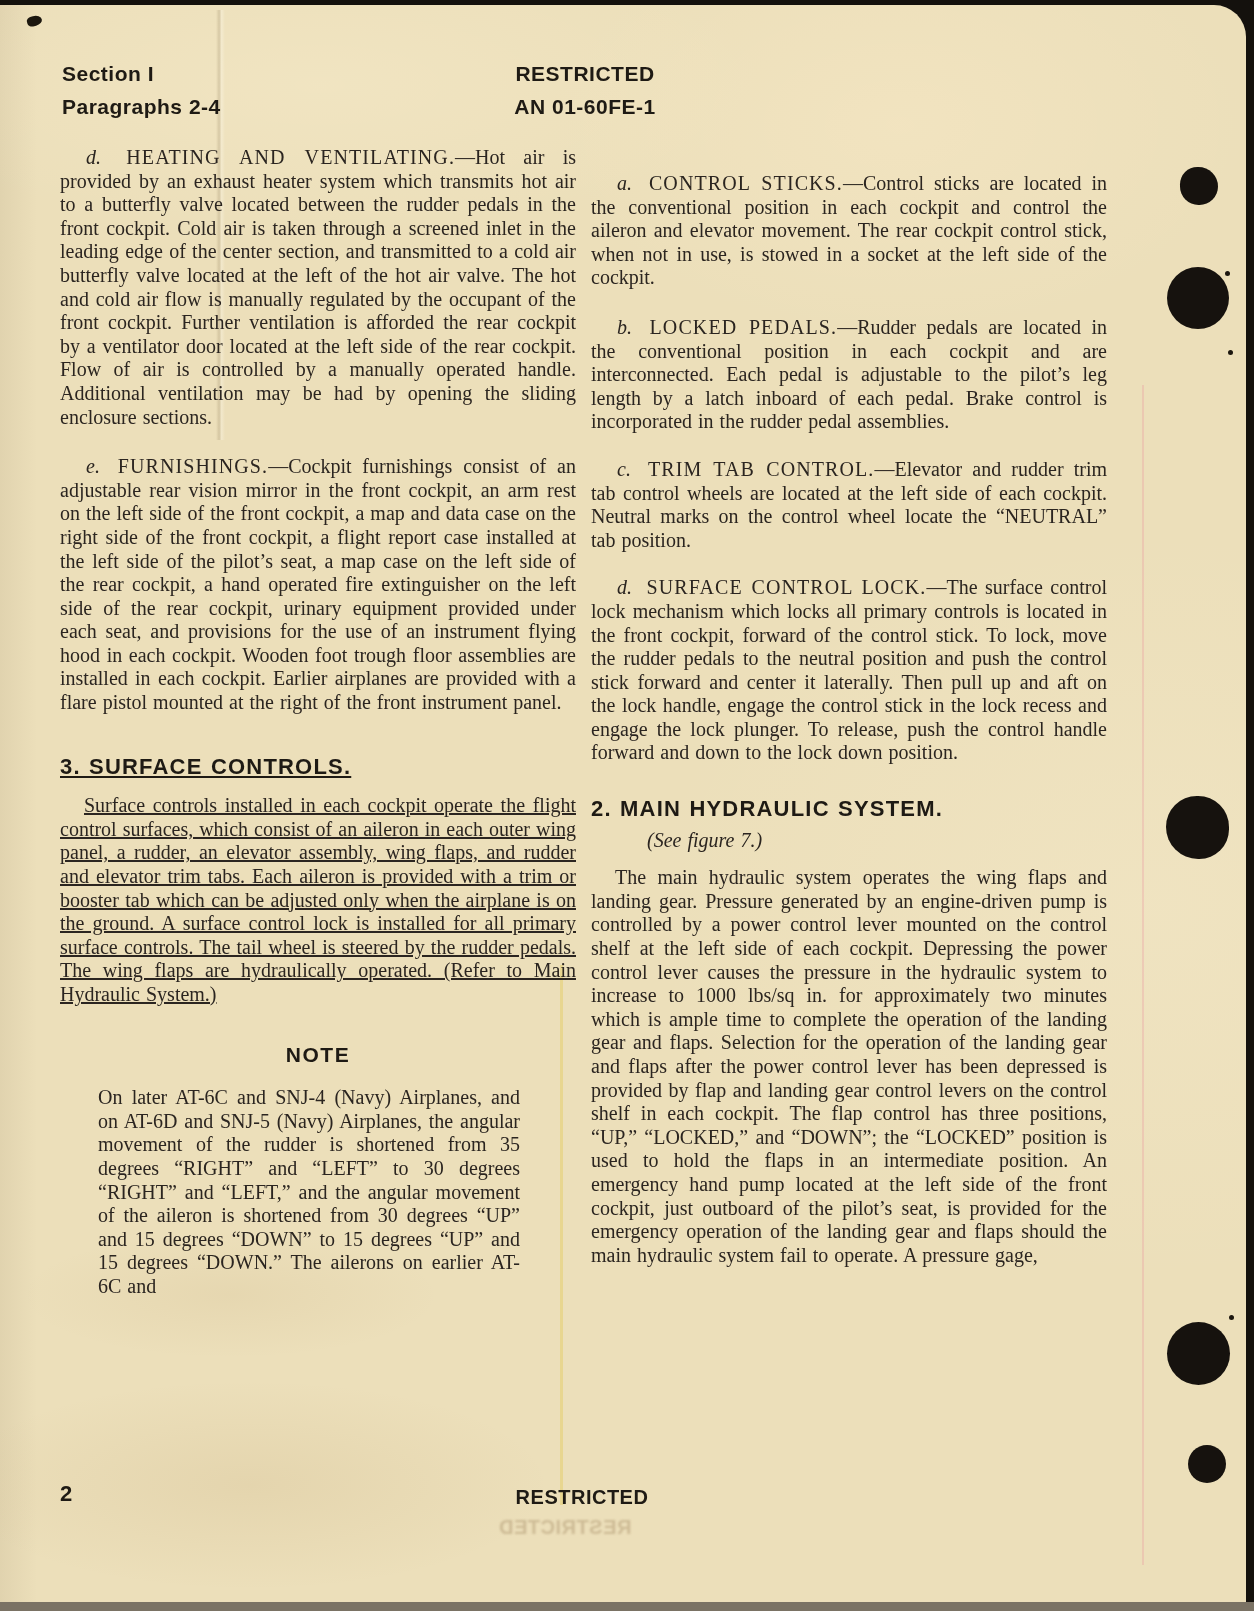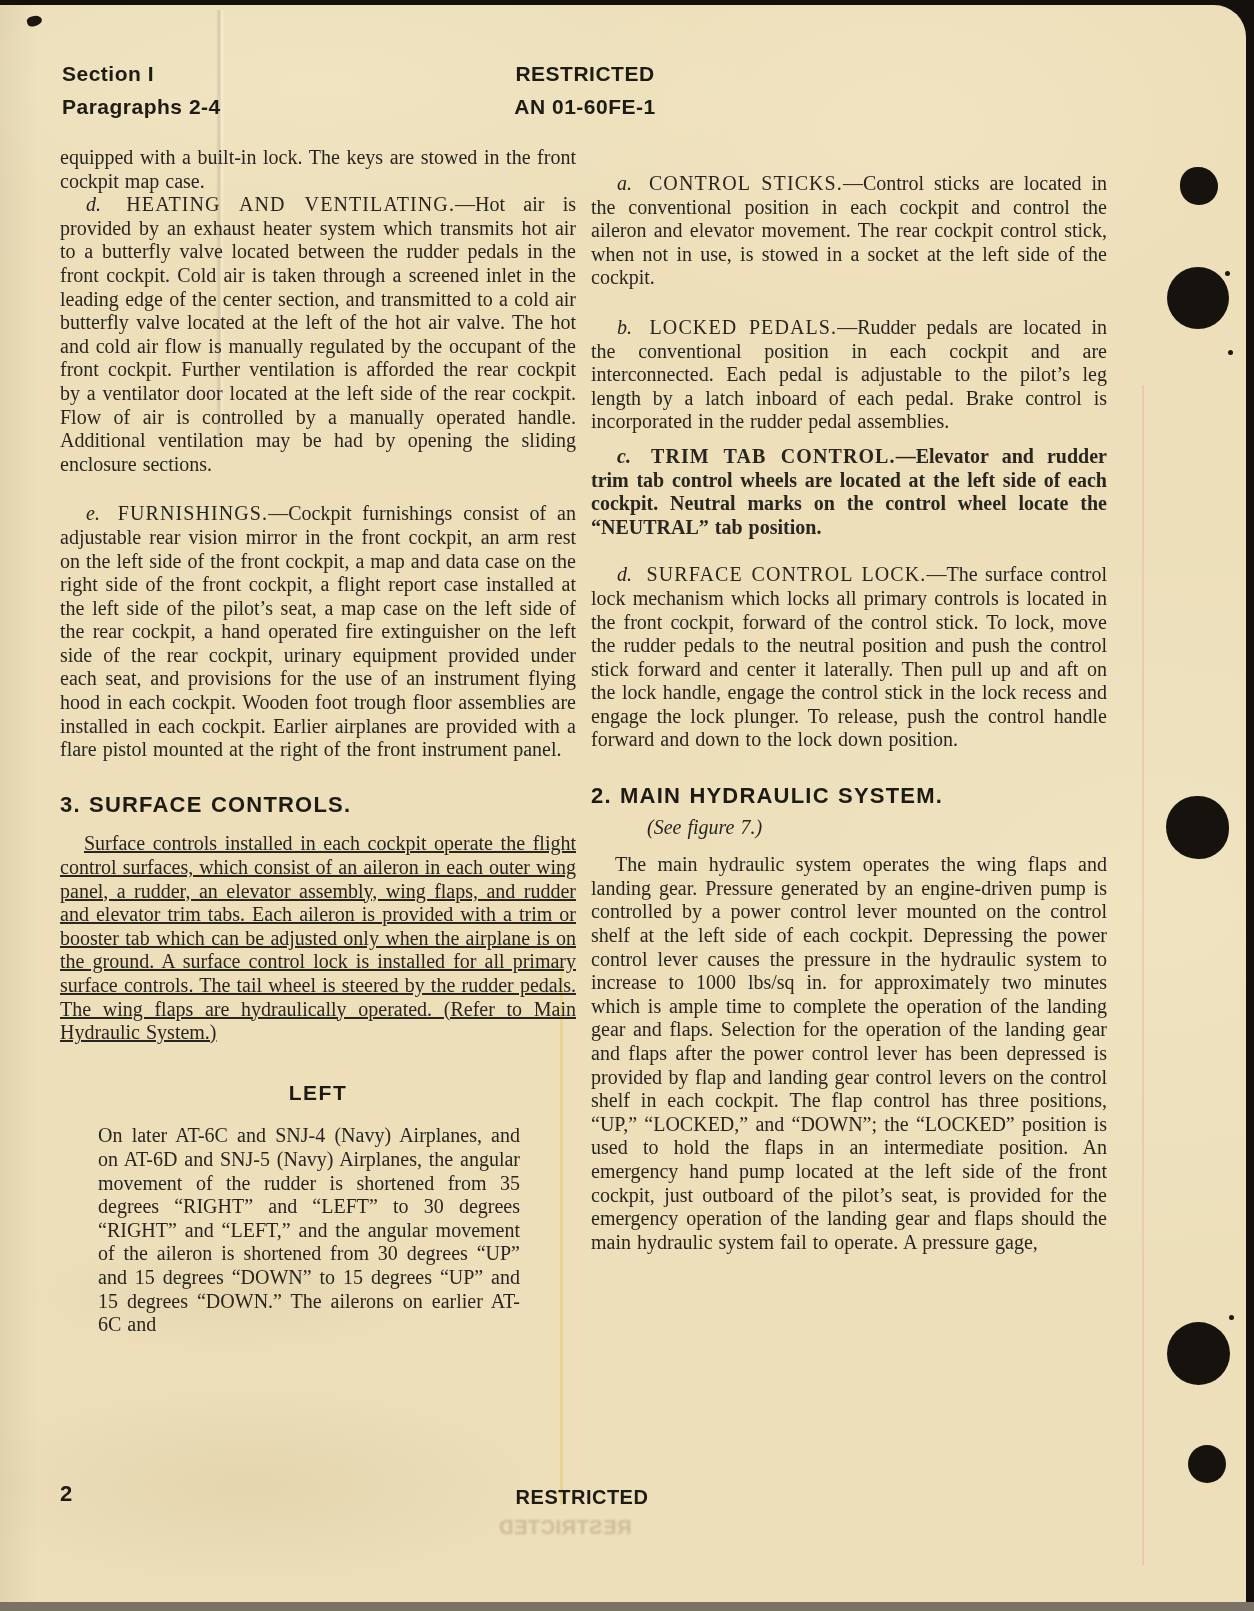--- a/index.html
+++ b/index.html
@@ -38,27 +38,27 @@
        color:#2b2520;text-align:justify;word-spacing:1px;}
   .col-left{left:60px;}
   .col-right{left:591px;}
 
   p{margin:0;}
   .opening{margin-top:0;}
   .lead-para{text-indent:26px;}
   .mt-d{}
   .mt-std{margin-top:26px;}
   .mt-b{margin-top:26px;}
-  .mt-c{margin-top:11px;font-weight:bold;}
+  .mt-c{margin-top:24px;}
   .mt-d2{margin-top:24px;}
   .lead{font-style:italic;margin-right:7px;}
   .ptitle{letter-spacing:1.1px;}
   .sec-heading{font-family:"Liberation Sans","DejaVu Sans",sans-serif;font-weight:700;
     font-size:22px;letter-spacing:1.2px;color:#1e1a14;text-align:left;text-indent:0;}
-  .h3-left{margin-top:31px;}
+  .h3-left{margin-top:40px;text-decoration:underline;}
   .surface-para{margin-top:16px;text-indent:24px;text-decoration:underline;}
   .note-heading{margin-top:36px;text-align:center;font-family:"Liberation Sans","DejaVu Sans",sans-serif;
     font-weight:700;font-size:21px;letter-spacing:1.5px;color:#1e1a14;}
   .note-text{margin-top:20px;margin-left:38px;margin-right:56px;}
   .note-cont{margin-top:8px;margin-left:56px;margin-right:64px;}
   .h4-right{margin-top:32px;}
   .see-figure{margin-top:8px;margin-left:56px;font-style:italic;text-align:left;}
   .hydraulic-para{margin-top:14px;text-indent:24px;}
 
   .ftr-pagenum{position:absolute;left:60px;top:1476px;font-size:22px;}
@@ -95,37 +95,36 @@
     <div class="sans hdr-line">Section I</div>
     <div class="sans hdr-line">Paragraphs 2-4</div>
   </div>
 
   <div class="hdr-center">
     <div class="sans hdr-line">RESTRICTED</div>
     <div class="sans hdr-line">AN 01-60FE-1</div>
   </div>
 
   <div class="col col-left">
-    <p class="opening">equipped with a built-in lock. The keys are stowed in the front cockpit map case.</p>
 
     <p class="lead-para mt-d">
       <span class="lead">d.</span>
       <span class="ptitle">HEATING AND VENTILATING.</span><span>—Hot air is provided by an exhaust heater system which transmits hot air to a butterfly valve located between the rudder pedals in the front cockpit. Cold air is taken through a screened inlet in the leading edge of the center section, and transmitted to a cold air butterfly valve located at the left of the hot air valve. The hot and cold air flow is manually regulated by the occupant of the front cockpit. Further ventilation is afforded the rear cockpit by a ventilator door located at the left side of the rear cockpit. Flow of air is controlled by a manually operated handle. Additional ventilation may be had by opening the sliding enclosure sections.</span>
     </p>
 
     <p class="lead-para mt-std">
       <span class="lead">e.</span>
       <span class="ptitle">FURNISHINGS.</span><span>—Cockpit furnishings consist of an adjustable rear vision mirror in the front cockpit, an arm rest on the left side of the front cockpit, a map and data case on the right side of the front cockpit, a flight report case installed at the left side of the pilot’s seat, a map case on the left side of the rear cockpit, a hand operated fire extinguisher on the left side of the rear cockpit, urinary equipment provided under each seat, and provisions for the use of an instrument flying hood in each cockpit. Wooden foot trough floor assemblies are installed in each cockpit. Earlier airplanes are provided with a flare pistol mounted at the right of the front instrument panel.</span>
     </p>
 
     <p class="sec-heading h3-left">3. SURFACE CONTROLS.</p>
 
     <p class="surface-para">Surface controls installed in each cockpit operate the flight control surfaces, which consist of an aileron in each outer wing panel, a rudder, an elevator assembly, wing flaps, and rudder and elevator trim tabs. Each aileron is provided with a trim or booster tab which can be adjusted only when the airplane is on the ground. A surface control lock is installed for all primary surface controls. The tail wheel is steered by the rudder pedals. The wing flaps are hydraulically operated. (Refer to Main Hydraulic System.)</p>
 
-    <div class="note-heading">LEFT</div>
+    <div class="note-heading">NOTE</div>
 
     <p class="note-text">On later AT-6C and SNJ-4 (Navy) Airplanes, and on AT-6D and SNJ-5 (Navy) Airplanes, the angular movement of the rudder is shortened from 35 degrees “RIGHT” and “LEFT” to 30 degrees “RIGHT” and “LEFT,” and the angular movement of the aileron is shortened from 30 degrees “UP” and 15 degrees “DOWN” to 15 degrees “UP” and 15 degrees “DOWN.” The ailerons on earlier AT-6C and</p>
   </div>
 
   <div class="col col-right">
 
     <p class="lead-para mt-std">
       <span class="lead">a.</span>
       <span class="ptitle">CONTROL STICKS.</span><span>—Control sticks are located in the conventional position in each cockpit and control the aileron and elevator movement. The rear cockpit control stick, when not in use, is stowed in a socket at the left side of the cockpit.</span>
     </p>

